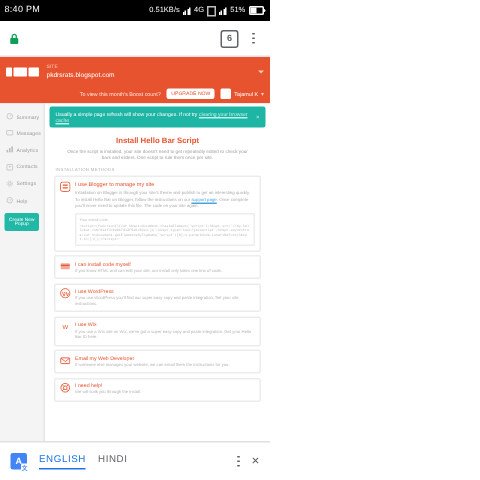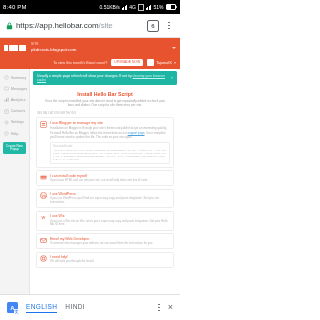--- a/index.html
+++ b/index.html
@@ -191,21 +191,20 @@
         </span>
     </div>
   </div>
 
   <div class="chrome">
     <div class="omnibox">
       <svg class="lock" width="7" height="8" viewBox="0 0 10 12">
         <rect x="1" y="5" width="8" height="6" rx="1" fill="#0f9d58"></rect>
         <path d="M3 5V3.4a2 2 0 0 1 4 0V5" stroke="#0f9d58" stroke-width="1.3" fill="none"></path>
       </svg>
-      <div class="url"><span class="host">https://app.hellobar.com</span><span class="path">/site</span></div>
     </div>
     <div class="tabcount">6</div>
     <div class="kebab">
         <span></span>
         <span></span>
         <span></span>
       </div>
   </div>
 
   <div class="appbar">

